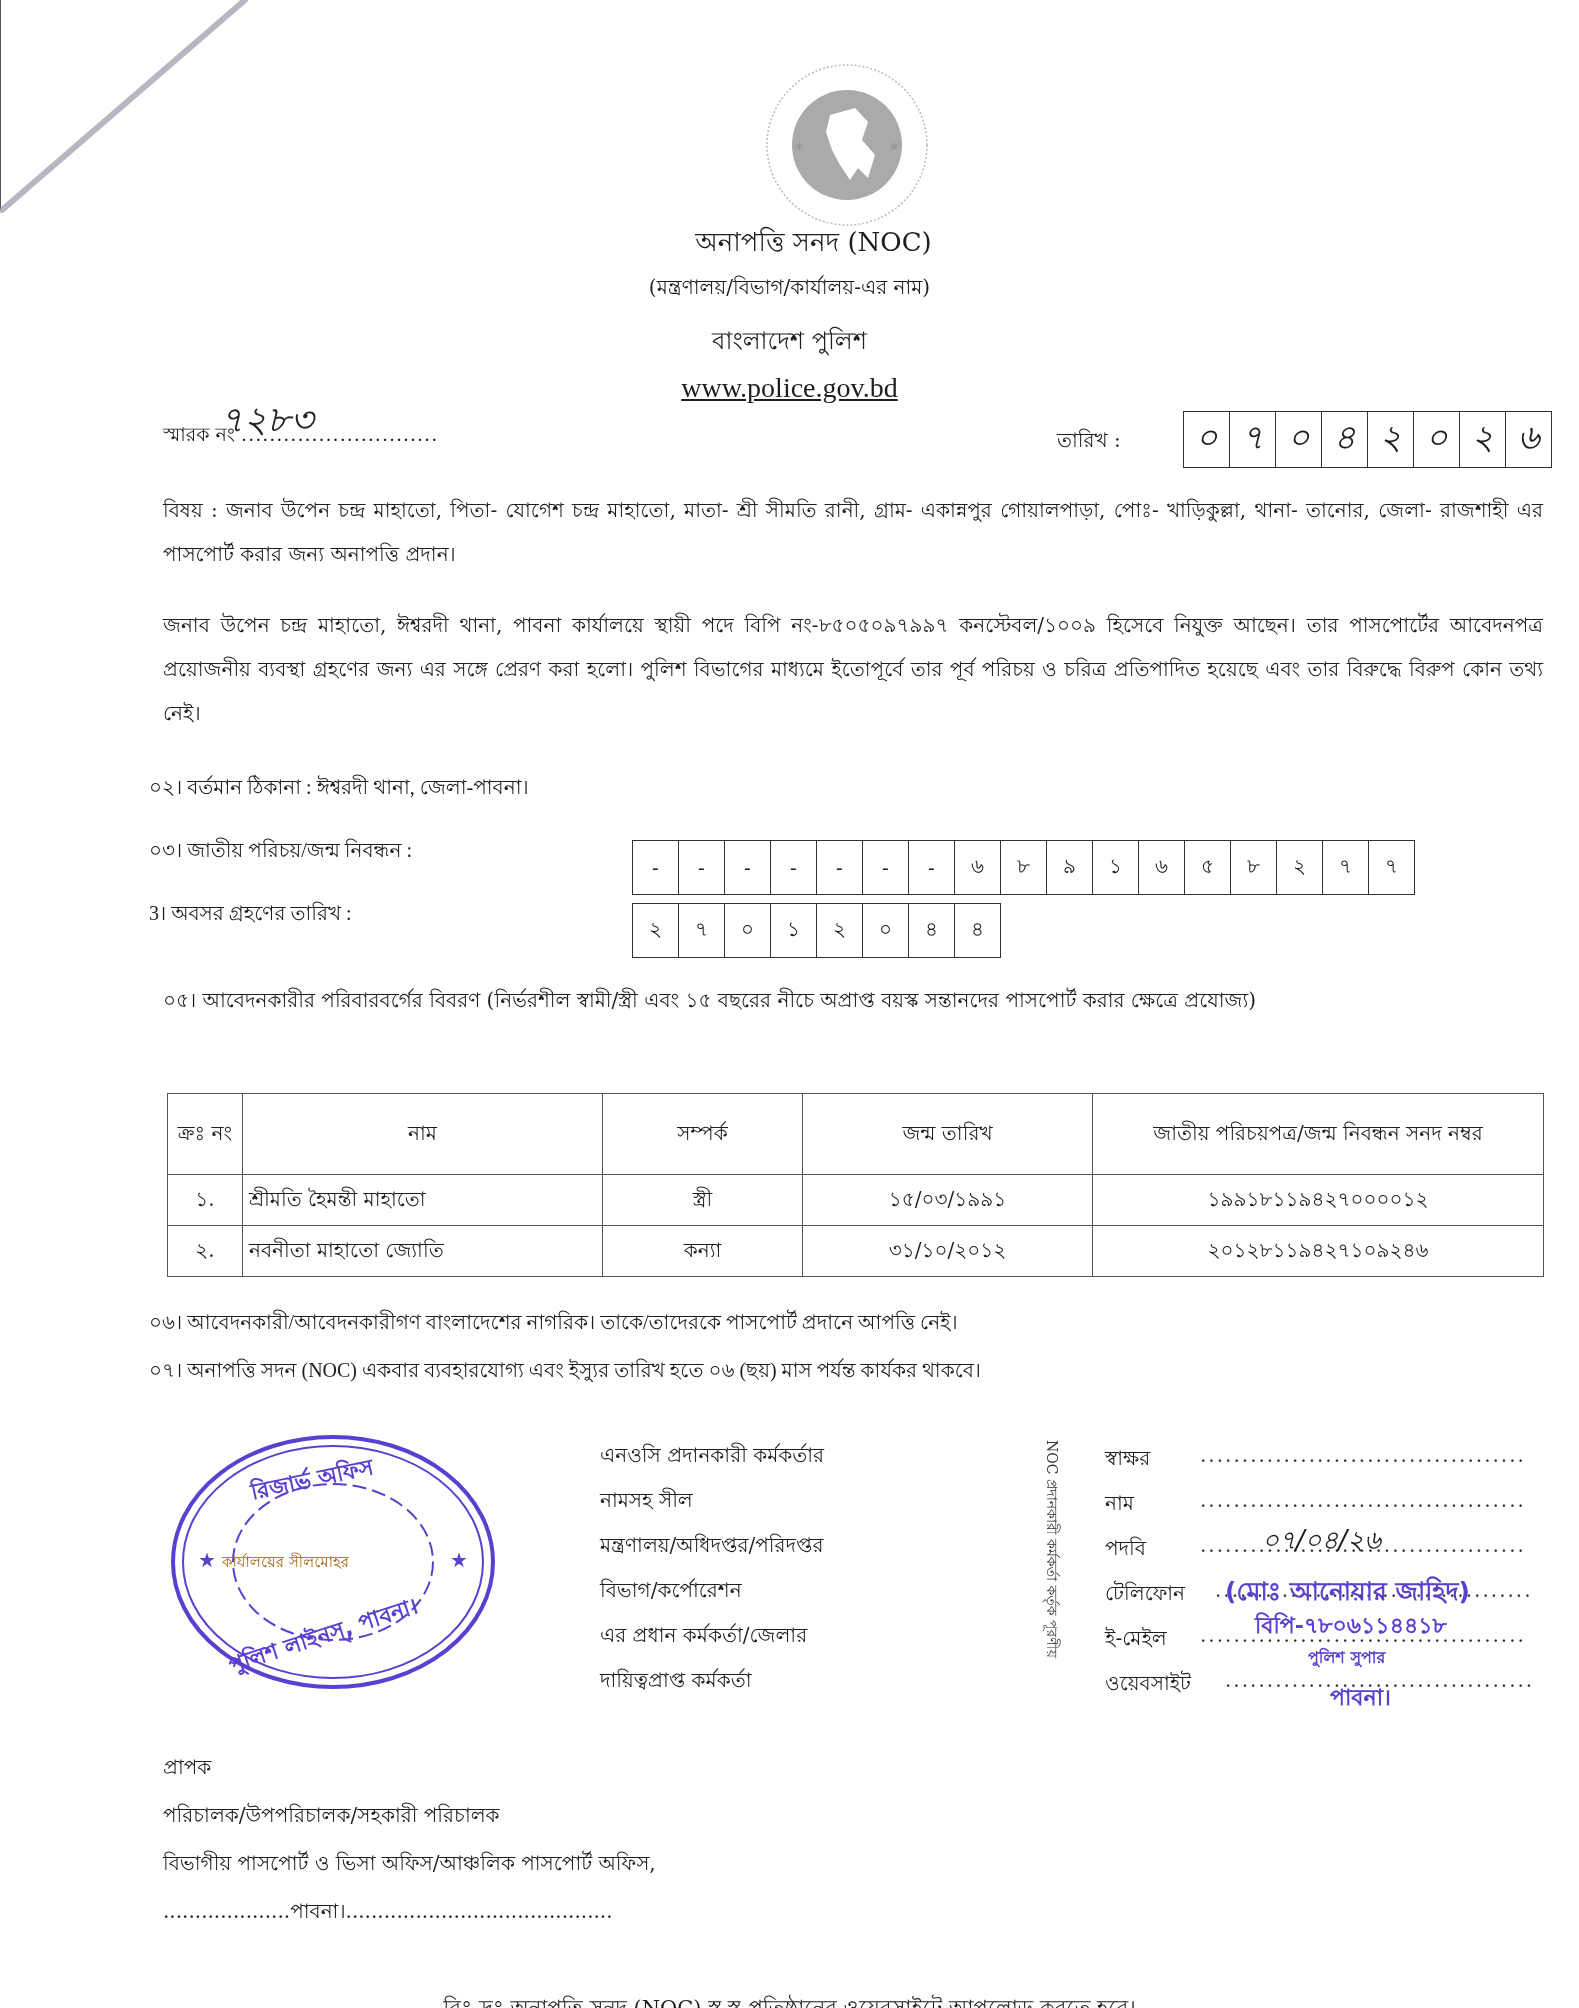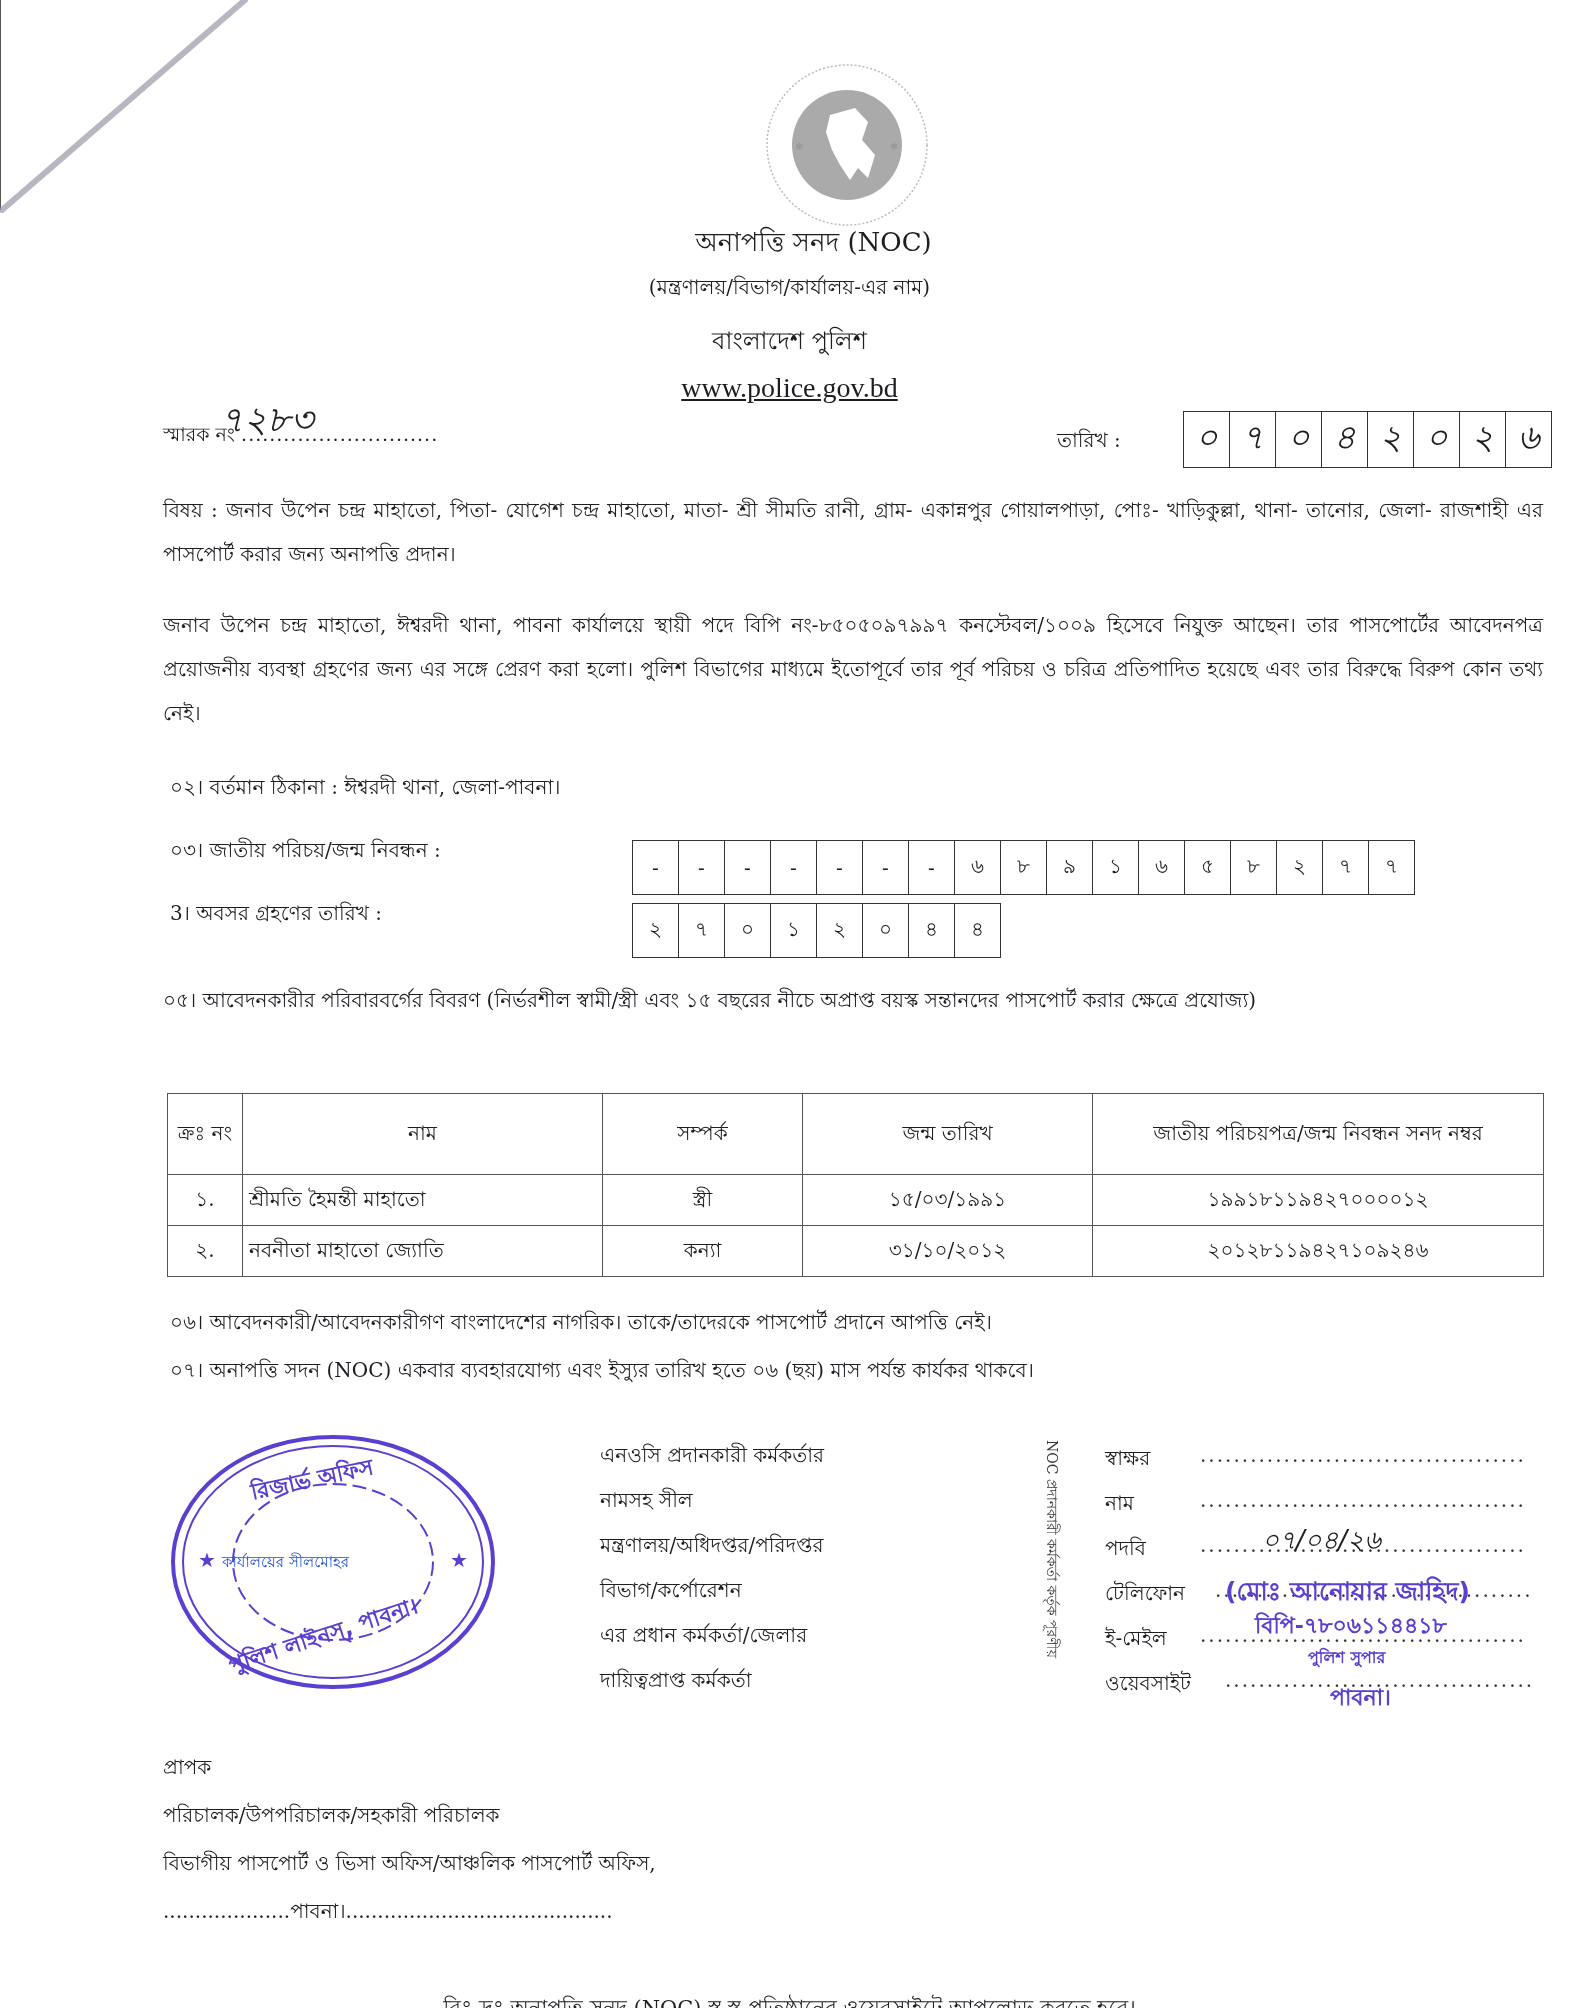--- a/index.html
+++ b/index.html
@@ -18,21 +18,21 @@
   .memo { left: 163px; top: 420px; font-size: 19px; text-align: right; }
   .memo-dots { letter-spacing: 1px; }
   .memo-hand { position: absolute; left: 220px; top: 392px; font-size: 36px; font-style: italic; font-family: "DejaVu Sans", sans-serif; color: #222; }
   .date-label { left: 1057px; top: 425px; font-size: 20px; }
   .date-boxes { position: absolute; left: 1183px; top: 411px; display: flex; border: 1.5px solid #333; }
   .date-boxes .cell { width: 45px; height: 55px; border-left: 1.5px solid #333; display: flex; align-items: center; justify-content: center; font-size: 34px; font-family: "DejaVu Sans", sans-serif; font-style: italic; }
   .date-boxes .cell:first-child { border-left: none; }
   .para { position: absolute; left: 163px; width: 1380px; font-size: 20px; line-height: 44px; text-align: justify; }
   .subject { top: 488px; }
   .body1 { top: 603px; }
-  .item { position: absolute; left: 170px; font-size: 20px; }
+  .item { position: absolute; left: 149px; font-size: 20px; font-family: Liberation Serif, serif; }
   .box-row { position: absolute; display: flex; border: 1.5px solid #333; }
   .box-row .cell { width: 45px; height: 53px; border-left: 1.5px solid #333; display: flex; align-items: center; justify-content: center; font-size: 20px; }
   .box-row .cell:first-child { border-left: none; }
   table.family { position: absolute; left: 167px; top: 1093px; width: 1377px; border-collapse: collapse; font-size: 20px; }
   table.family th, table.family td { border: 1.5px solid #555; text-align: center; font-weight: normal; padding: 4px 6px; }
   table.family th { height: 72px; }
   table.family td { height: 42px; }
   table.family td.name { text-align: left; }
   .sign-text { position: absolute; left: 600px; font-size: 20px; }
   .vert { position: absolute; left: 1040px; top: 1440px; writing-mode: vertical-rl; font-size: 14px; color: #333; }
@@ -158,21 +158,21 @@
 <div class="item" style="top:1355px;">০৭। অনাপত্তি সদন  (NOC) একবার ব্যবহারযোগ্য এবং ইস্যুর তারিখ হতে ০৬ (ছয়) মাস পর্যন্ত কার্যকর থাকবে।</div>
 
 <svg class="seal" viewBox="0 0 330 260">
   <ellipse cx="165" cy="130" rx="160" ry="125" fill="none" stroke="#5b3fd0" stroke-width="4"></ellipse>
   <ellipse cx="165" cy="130" rx="150" ry="116" fill="none" stroke="#5b3fd0" stroke-width="2"></ellipse>
   <ellipse cx="165" cy="130" rx="100" ry="78" fill="none" stroke="#5b3fd0" stroke-width="2" stroke-dasharray="14 6"></ellipse>
   <text x="30" y="135" fill="#5b3fd0" font-size="20">★</text>
   <text x="282" y="135" fill="#5b3fd0" font-size="20">★</text>
 </svg>
 <div class="stamp-blue" style="left:250px; top:1462px; font-size:22px; transform:rotate(-12deg);">রিজার্ভ অফিস</div>
-<div class="abs" style="left:222px; top:1550px; font-size:15px; color:#1d4ed8;">কার্যালয়ের সীলমোহর</div>
+<div class="abs" style="left:222px; top:1550px; font-size:15px; color:#a16207;">কার্যালয়ের সীলমোহর</div>
 <div class="stamp-blue" style="left:225px; top:1618px; font-size:22px; transform:rotate(-18deg);">পুলিশ লাইনস্, পাবনা।</div>
 
 <div class="sign-text" style="top:1440px;">এনওসি প্রদানকারী কর্মকর্তার</div>
 <div class="sign-text" style="top:1485px;">নামসহ সীল</div>
 <div class="sign-text" style="top:1530px;">মন্ত্রণালয়/অধিদপ্তর/পরিদপ্তর</div>
 <div class="sign-text" style="top:1575px;">বিভাগ/কর্পোরেশন</div>
 <div class="sign-text" style="top:1620px;">এর প্রধান কর্মকর্তা/জেলার</div>
 <div class="sign-text" style="top:1665px;">দায়িত্বপ্রাপ্ত কর্মকর্তা</div>
 <div class="vert">NOC প্রদানকারী কর্মকর্তা কর্তৃক পূরণীয়</div>
 

